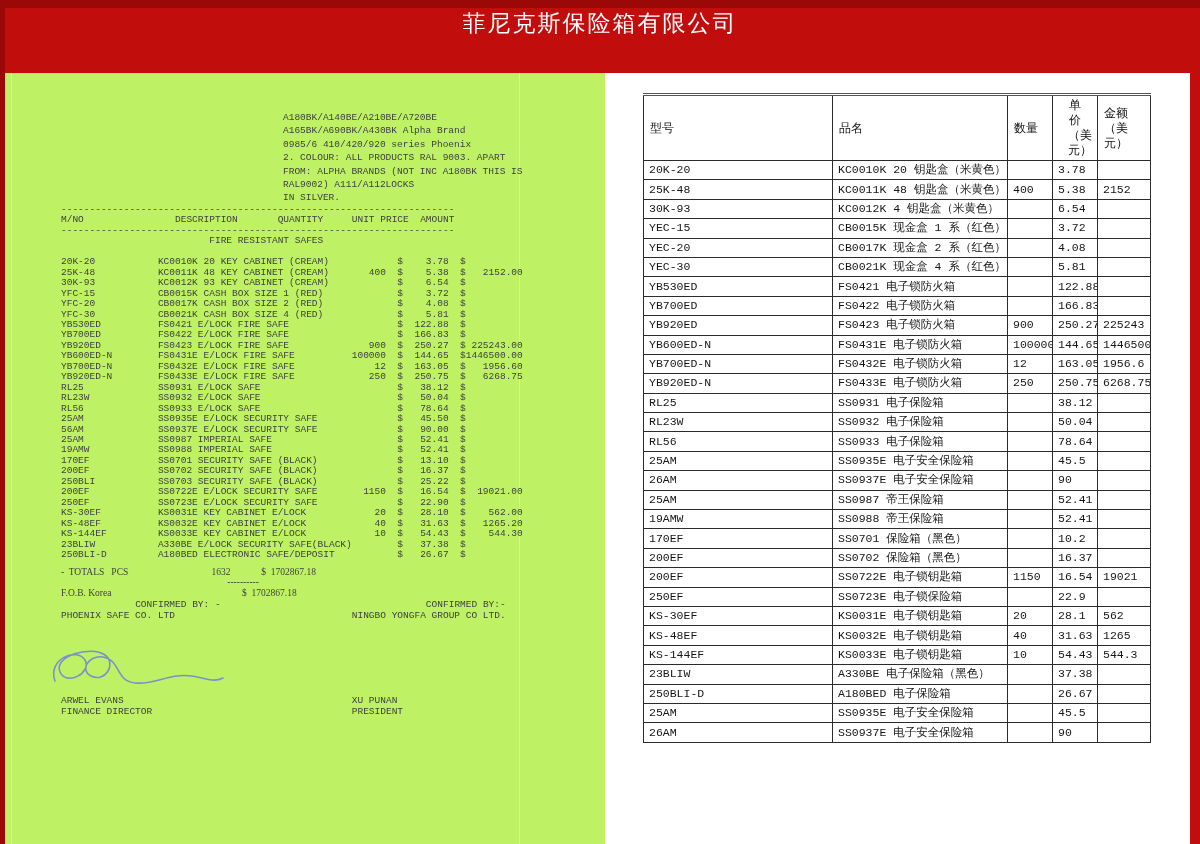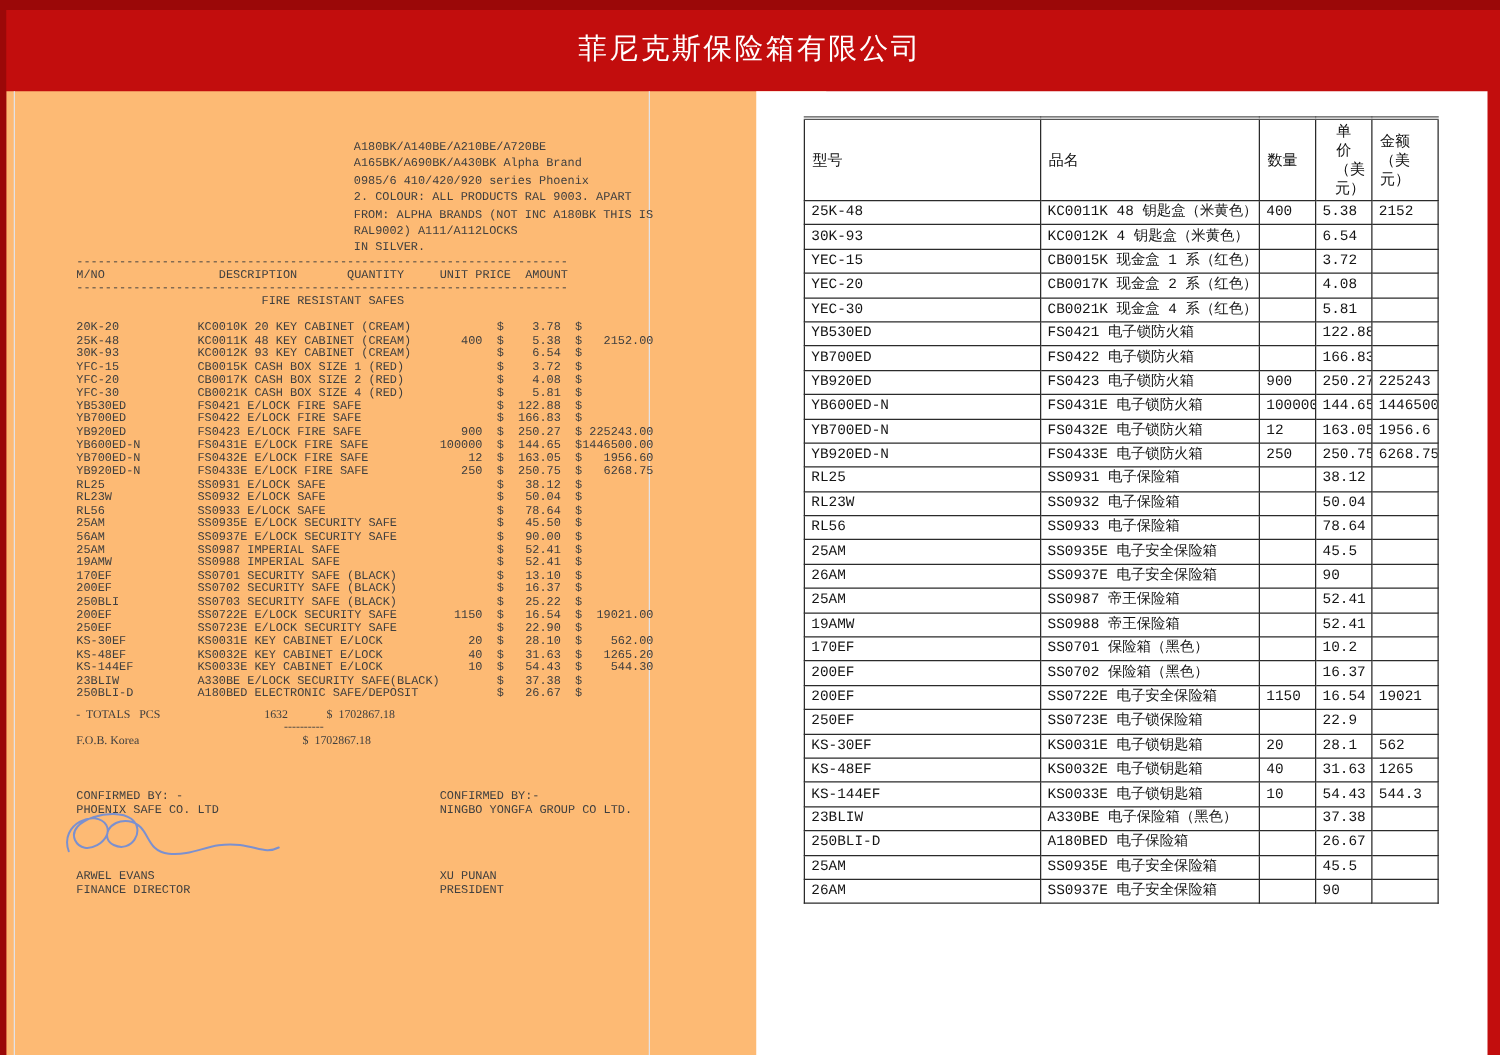--- a/index.html
+++ b/index.html
@@ -1,33 +1,33 @@
 <!DOCTYPE html>
 <html style="--brand-red: #c20d0d; --brand-red-dark: #9b0808; --title-white: #ffffff; --paper-white: #ffffff; --ink: #3f3f3f; --table-border: #2b2b2b; --signature-blue: #7b90cf;"><head>
 <meta charset="utf-8">
 <style>
   html,body{margin:0;padding:0;}
   .stage{position:relative;width:1200px;height:844px;overflow:hidden;
          background:var(--brand-red,#c20d0d);font-family:"Liberation Sans",sans-serif;}
   .top-strip{position:absolute;left:0;top:0;width:1200px;height:8px;background:var(--brand-red-dark,#9b0808);}
   .left-strip{position:absolute;left:0;top:0;width:5px;height:844px;background:var(--brand-red-dark,#9b0808);}
-  .titlebar{position:absolute;left:0;top:8px;width:1200px;height:46px;display:flex;align-items:flex-end;justify-content:center;border-radius:18px;}
+  .titlebar{position:absolute;left:0;top:8px;width:1200px;height:46px;display:flex;align-items:flex-start;justify-content:center;border-radius:18px;}
   .titlebar h1{margin:0;font-size:23px;font-weight:500;letter-spacing:2px;color:var(--title-white,#ffffff);
                font-family:"Liberation Sans",sans-serif;}
   .panel{position:absolute;top:73px;height:771px;background:var(--paper-white,#ffffff);}
-  .left-panel{left:5px;width:656px;background:#fdba74;}
+  .left-panel{left:5px;width:656px;background:#bef264;}
   .right-panel{left:605px;width:585px;}
   .page-edge{position:absolute;top:0;width:1px;height:771px;background:#e2e2e6;}
   .doc{position:absolute;margin:0;white-space:pre;color:var(--ink,#3f3f3f);
        font-family:"Liberation Mono","DejaVu Sans Mono",monospace;
        font-size:9.5px;line-height:10.45px;letter-spacing:0px;}
   .doc-intro{left:278px;top:38px;line-height:13.4px;}
   .doc-body{left:56px;top:132px;}
   .doc-totals{left:56px;top:494px;font-family:Liberation Serif, serif;}
-  .doc-confirm{left:56px;top:558px;line-height:11.2px;}
+  .doc-confirm{left:56px;top:526px;line-height:11.2px;text-align:right;}
   .doc-names{left:56px;top:622px;line-height:11.2px;}
   .signature{position:absolute;left:40px;top:572px;}
   .price-table{position:absolute;left:38px;top:20px;width:507px;border-collapse:collapse;table-layout:fixed;
                border-top:3px double #555;}
   .price-table th,.price-table td{border:1px solid var(--table-border,#2b2b2b);overflow:hidden;}
   .price-table th{font-family:"Liberation Sans",sans-serif;font-size:12px;line-height:15px;font-weight:400;
                   text-align:left;padding:2px 6px;height:52px;vertical-align:middle;color:#111;}
   .price-table th.th-center{text-align:center;padding:2px 15px;}
   .price-table td{font-family:"Liberation Mono","DejaVu Sans Mono",monospace;font-size:11.5px;line-height:14px;
                   padding:1px 5px;height:16.4px;vertical-align:middle;color:#151515;white-space:nowrap;}
@@ -112,20 +112,27 @@
         <tr>
           <th>型号</th>
           <th>品名</th>
           <th>数量</th>
           <th class="th-center">单价（美元）</th>
           <th>金额（美元）</th>
         </tr>
       </thead>
       <tbody>
           <tr>
+            <td>20K-20</td>
+            <td>KC0010K 20 钥匙盒（米黄色）</td>
+            <td></td>
+            <td>3.78</td>
+            <td></td>
+          </tr>
+          <tr>
             <td>25K-48</td>
             <td>KC0011K 48 钥匙盒（米黄色）</td>
             <td>400</td>
             <td>5.38</td>
             <td>2152</td>
           </tr>
           <tr>
             <td>30K-93</td>
             <td>KC0012K 4 钥匙盒（米黄色）</td>
             <td></td>
@@ -253,21 +260,21 @@
           </tr>
           <tr>
             <td>200EF</td>
             <td>SS0702 保险箱（黑色）</td>
             <td></td>
             <td>16.37</td>
             <td></td>
           </tr>
           <tr>
             <td>200EF</td>
-            <td>SS0722E 电子安全保险箱</td>
+            <td>SS0722E 电子锁钥匙箱</td>
             <td>1150</td>
             <td>16.54</td>
             <td>19021</td>
           </tr>
           <tr>
             <td>250EF</td>
             <td>SS0723E 电子锁保险箱</td>
             <td></td>
             <td>22.9</td>
             <td></td>

